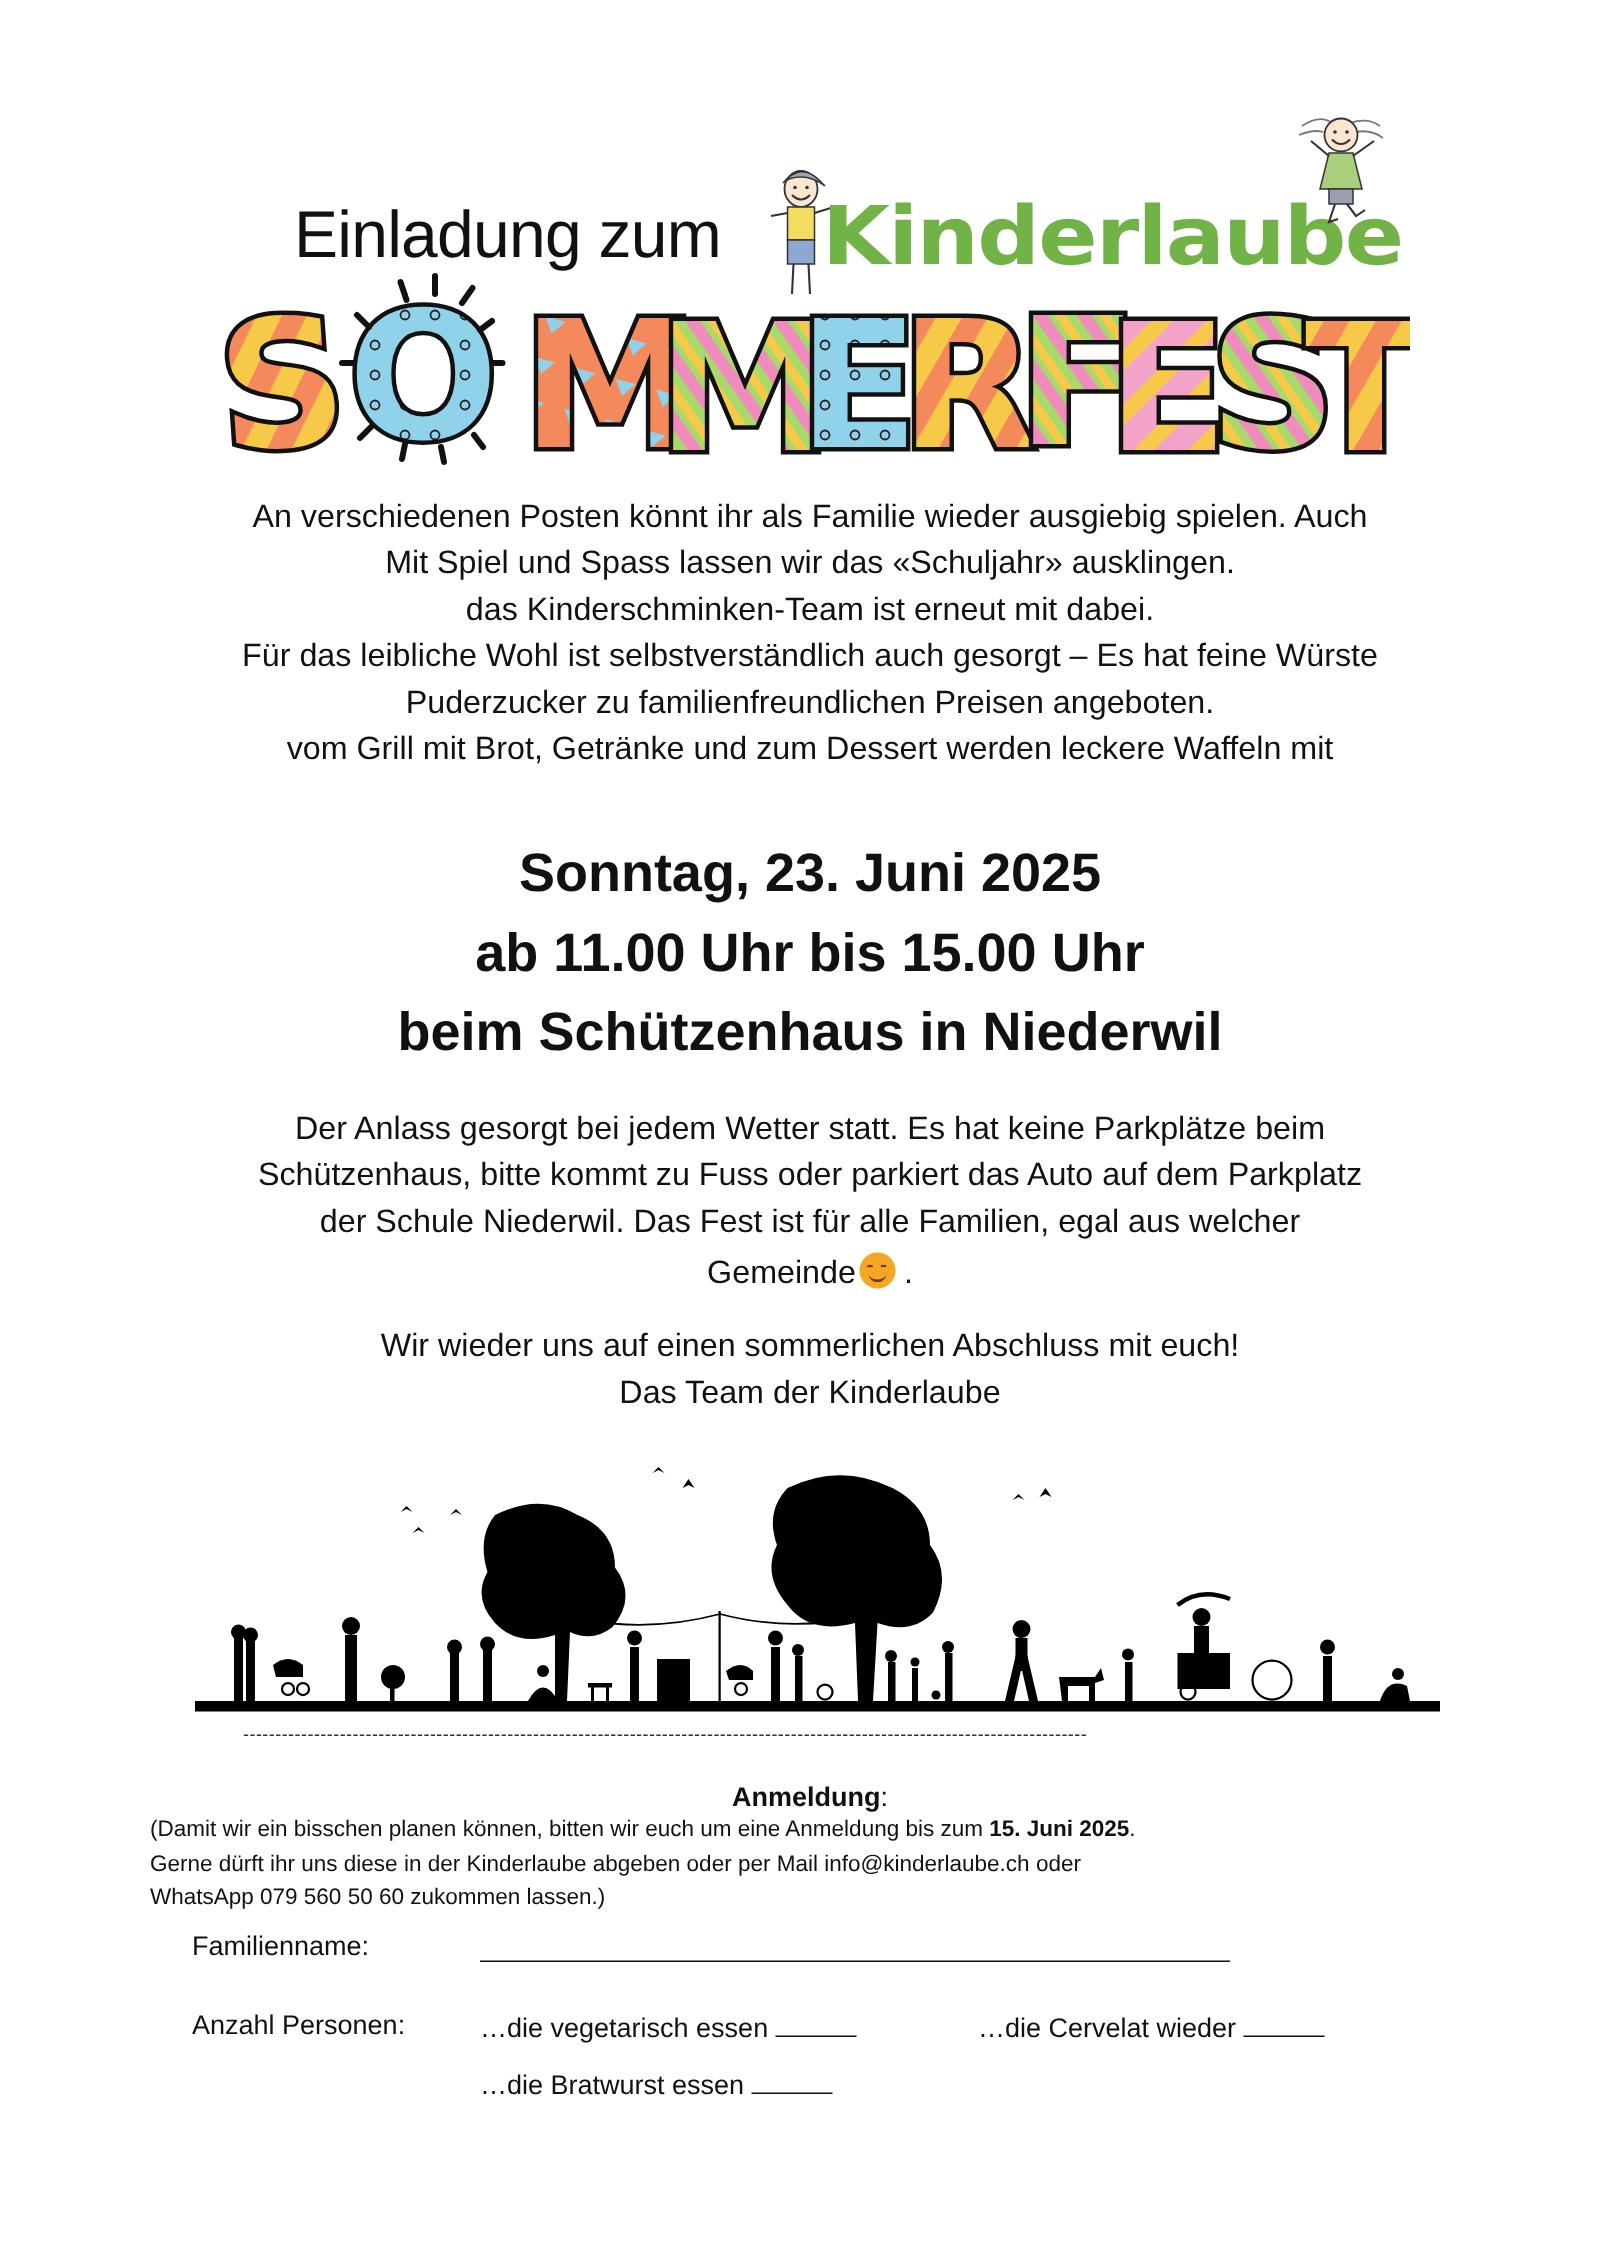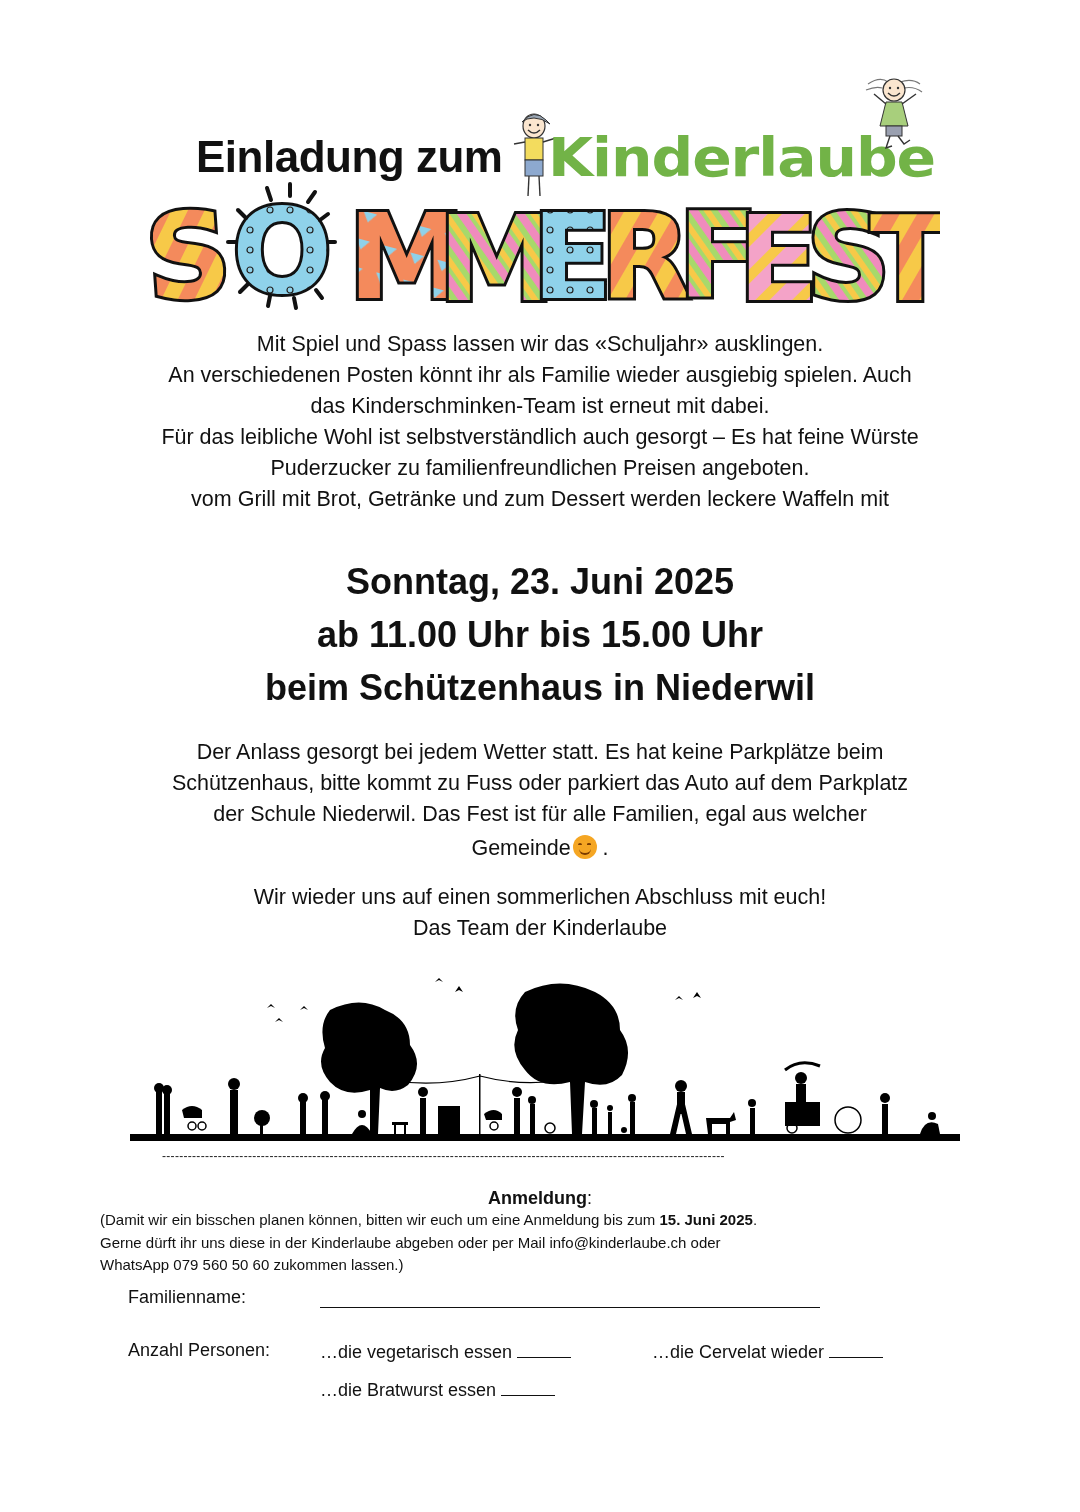--- a/index.html
+++ b/index.html
@@ -3,21 +3,21 @@
   <meta charset="utf-8">
   <style>
     * { margin: 0; padding: 0; box-sizing: border-box; }
     html, body { width: 1080px; height: 1512px; background: #ffffff; overflow: hidden; }
     body { font-family: "Liberation Sans", "DejaVu Sans", sans-serif; color: #111; position: relative; }
 
     .page { position: absolute; left: 0; top: 0; width: 1080px; height: 1512px; background: #fff; }
 
     
     .header { position: absolute; left: 0; top: 70px; width: 1080px; height: 120px; }
-    .header-prefix { position: absolute; left: 196px; top: 62px; font-size: 44px; font-weight: bold; color: #111; letter-spacing: -0.5px; }
+    .header-prefix { position: absolute; left: 196px; top: 62px; font-size: 44px; font-weight: normal; color: #111; letter-spacing: -0.5px; }
     .logo-word { position: absolute; left: 548px; top: 56px; font-size: 54px; font-weight: 900; color: #72b347; font-family: "DejaVu Sans", sans-serif; letter-spacing: -1px; transform: scaleX(1.08); transform-origin: left; }
     .kid1 { position: absolute; left: 512px; top: 34px; width: 46px; height: 96px; }
     .kid2 { position: absolute; left: 860px; top: 4px; width: 64px; height: 80px; }
 
     
     .title-wrap { position: absolute; left: 140px; top: 180px; width: 800px; height: 140px; }
     .title-svg { width: 800px; height: 140px; }
 
     .text-block { position: absolute; left: 100px; width: 880px; text-align: center; font-size: 21.5px; line-height: 31px; color: #111; }
     .intro { top: 329px; }
@@ -132,22 +132,22 @@
         <line x1="195" y1="62" x2="188" y2="62"></line>
         <line x1="100" y1="112" x2="108" y2="104"></line>
         <line x1="128" y1="126" x2="130" y2="116"></line>
         <line x1="156" y1="128" x2="154" y2="118"></line>
         <line x1="182" y1="118" x2="176" y2="110"></line>
       </g>
     </svg>
   </div>
 
   <div class="text-block intro">
+    <p>An verschiedenen Posten könnt ihr als Familie wieder ausgiebig spielen. Auch</p>
     <p>Mit Spiel und Spass lassen wir das «Schuljahr» ausklingen.</p>
-    <p>An verschiedenen Posten könnt ihr als Familie wieder ausgiebig spielen. Auch</p>
     <p>das Kinderschminken-Team ist erneut mit dabei.</p>
     <p>Für das leibliche Wohl ist selbstverständlich auch gesorgt – Es hat feine Würste</p>
     <p>Puderzucker zu familienfreundlichen Preisen angeboten.</p>
     <p>vom Grill mit Brot, Getränke und zum Dessert werden leckere Waffeln mit</p>
   </div>
 
   <div class="event">
     <div>Sonntag, 23. Juni 2025</div>
     <div>ab 11.00 Uhr bis 15.00 Uhr</div>
     <div>beim Schützenhaus in Niederwil</div>

